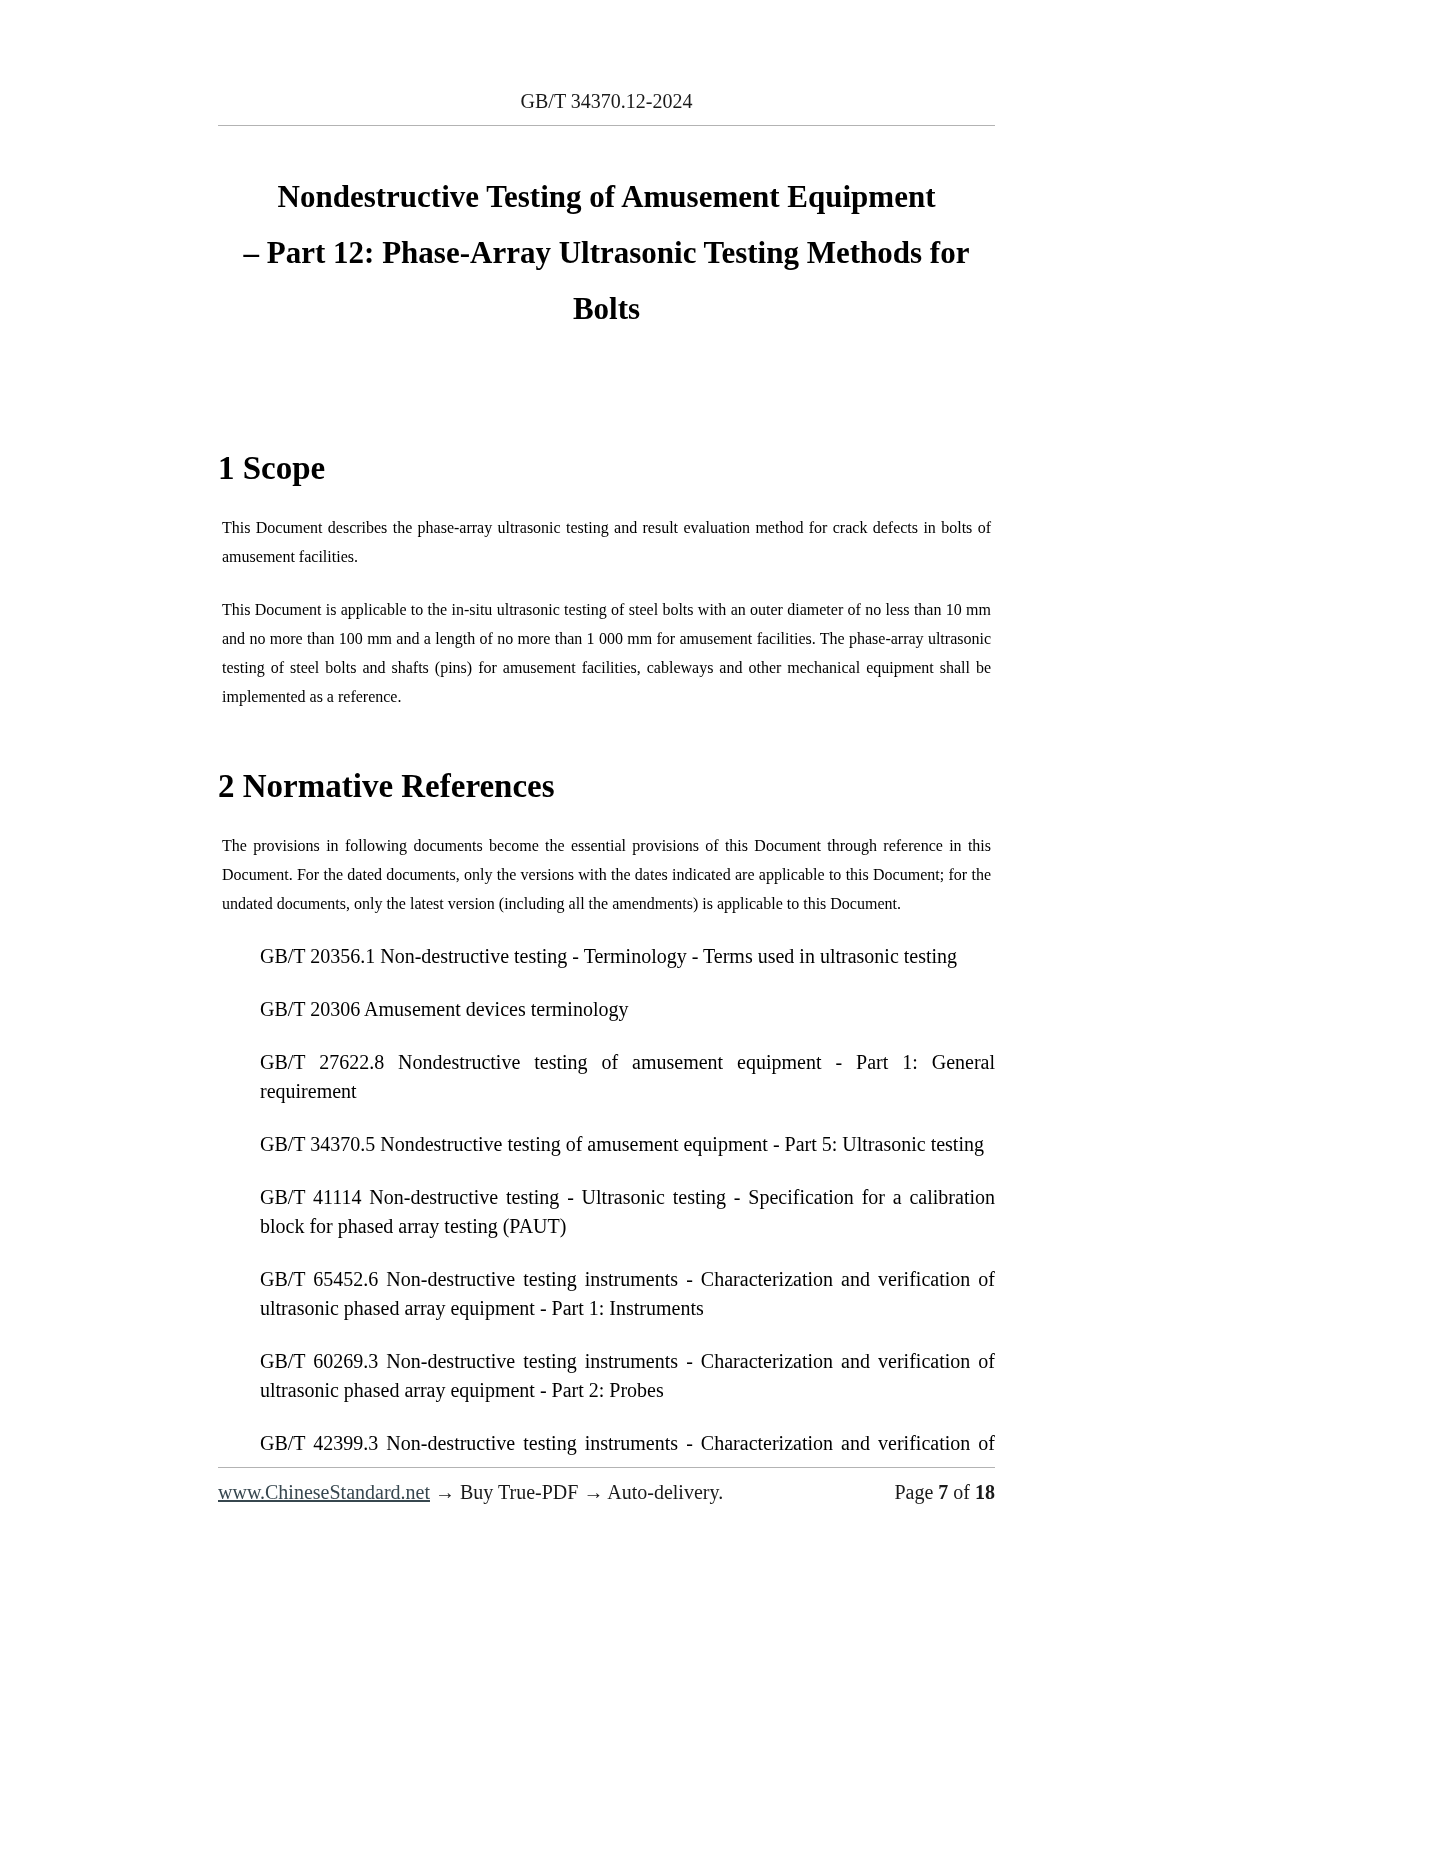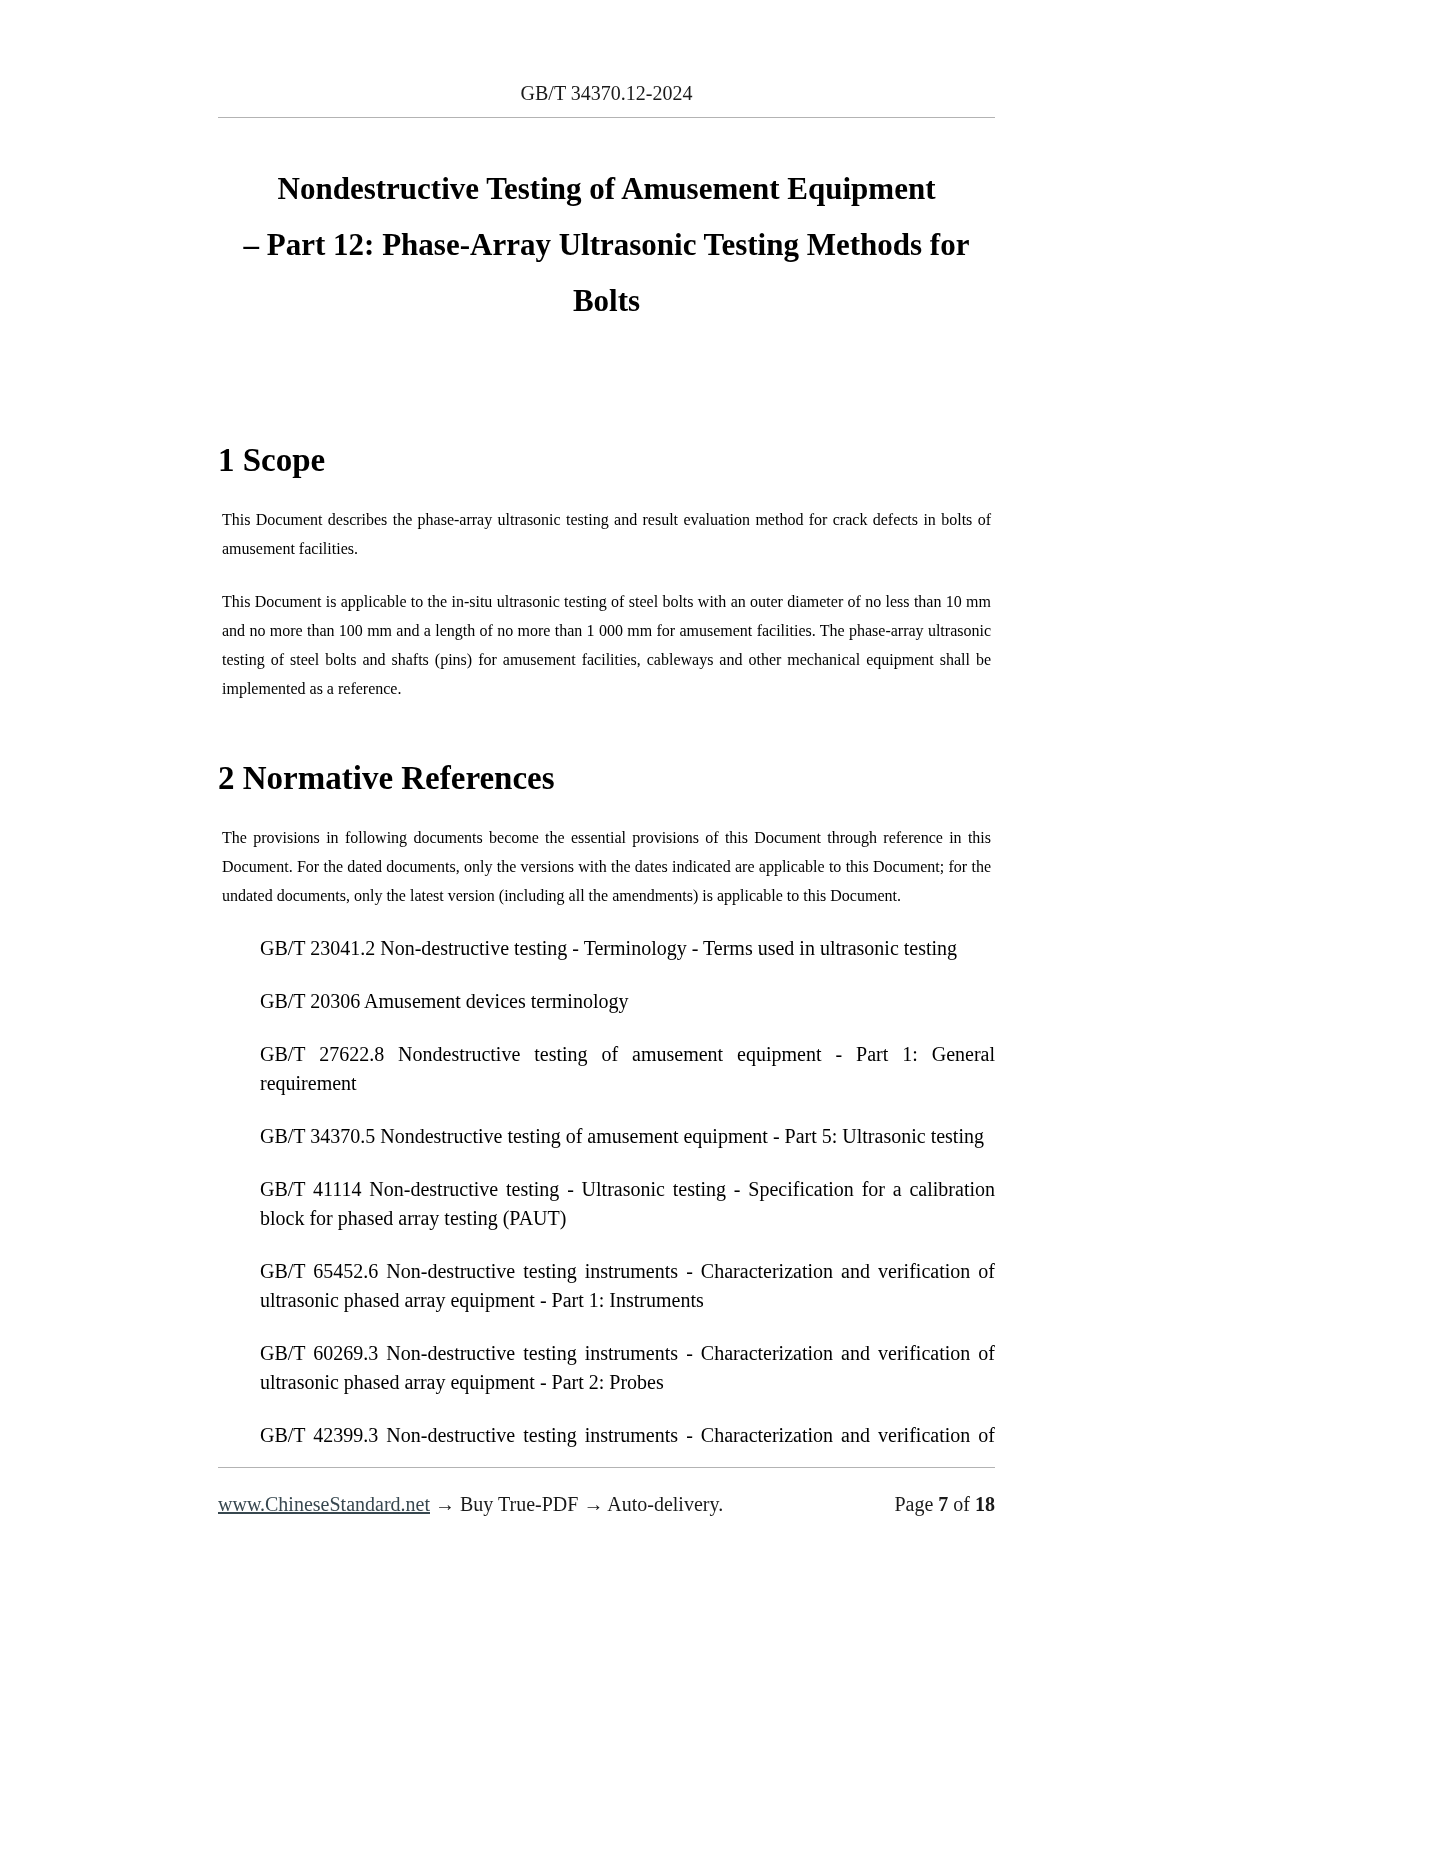--- a/index.html
+++ b/index.html
@@ -12,21 +12,21 @@
     width: 1445px;
     height: 1870px;
     background: #ffffff;
     font-family: "Liberation Serif", serif;
     color: #000000;
     overflow: hidden;
   }
   .content {
     position: absolute;
     left: 218px;
-    top: 0;
+    top: 8px;
     width: 777px;
   }
   .doc-number {
     padding-top: 82px;
     text-align: center;
     font-size: 20px;
     color: #1a1a1a;
   }
   .header-rule {
     margin-top: 12px;
@@ -62,21 +62,21 @@
     line-height: 29px;
     text-align: justify;
   }
   .ref.stretch { text-align-last: justify; }
   .footer {
     position: absolute;
     left: 218px;
     top: 1467px;
     width: 777px;
     border-top: 1px solid #b3b3b3;
-    padding-top: 25px;
+    padding-top: 13px;
     display: flex;
     justify-content: space-between;
     align-items: baseline;
     font-size: 20px;
   }
   .footer-left { white-space: nowrap; }
   .site-link {
     text-decoration: underline;
     color: #37474f;
     cursor: pointer;
@@ -104,21 +104,21 @@
 
     <p class="body-para">This Document describes the phase-array ultrasonic testing and result evaluation method for crack defects in bolts of amusement facilities.</p>
 
     <p class="body-para">This Document is applicable to the in-situ ultrasonic testing of steel bolts with an outer diameter of no less than 10 mm and no more than 100 mm and a length of no more than 1 000 mm for amusement facilities. The phase-array ultrasonic testing of steel bolts and shafts (pins) for amusement facilities, cableways and other mechanical equipment shall be implemented as a reference.</p>
 
     <h2 class="section-heading h-normative">2 Normative References</h2>
 
     <p class="body-para">The provisions in following documents become the essential provisions of this Document through reference in this Document. For the dated documents, only the versions with the dates indicated are applicable to this Document; for the undated documents, only the latest version (including all the amendments) is applicable to this Document.</p>
 
     <div class="references">
-      <p class="ref">GB/T 23041.2 Non-destructive testing - Terminology - Terms used in ultrasonic testing</p>
+      <p class="ref">GB/T 20356.1 Non-destructive testing - Terminology - Terms used in ultrasonic testing</p>
       <p class="ref">GB/T 20306 Amusement devices terminology</p>
       <p class="ref">GB/T 27622.8 Nondestructive testing of amusement equipment - Part 1: General requirement</p>
       <p class="ref">GB/T 34370.5 Nondestructive testing of amusement equipment - Part 5: Ultrasonic testing</p>
       <p class="ref">GB/T 41114 Non-destructive testing - Ultrasonic testing - Specification for a calibration block for phased array testing (PAUT)</p>
       <p class="ref">GB/T 65452.6 Non-destructive testing instruments - Characterization and verification of ultrasonic phased array equipment - Part 1: Instruments</p>
       <p class="ref">GB/T 60269.3 Non-destructive testing instruments - Characterization and verification of ultrasonic phased array equipment - Part 2: Probes</p>
       <p class="ref stretch">GB/T 42399.3 Non-destructive testing instruments - Characterization and verification of</p>
     </div>
 
   </div>

